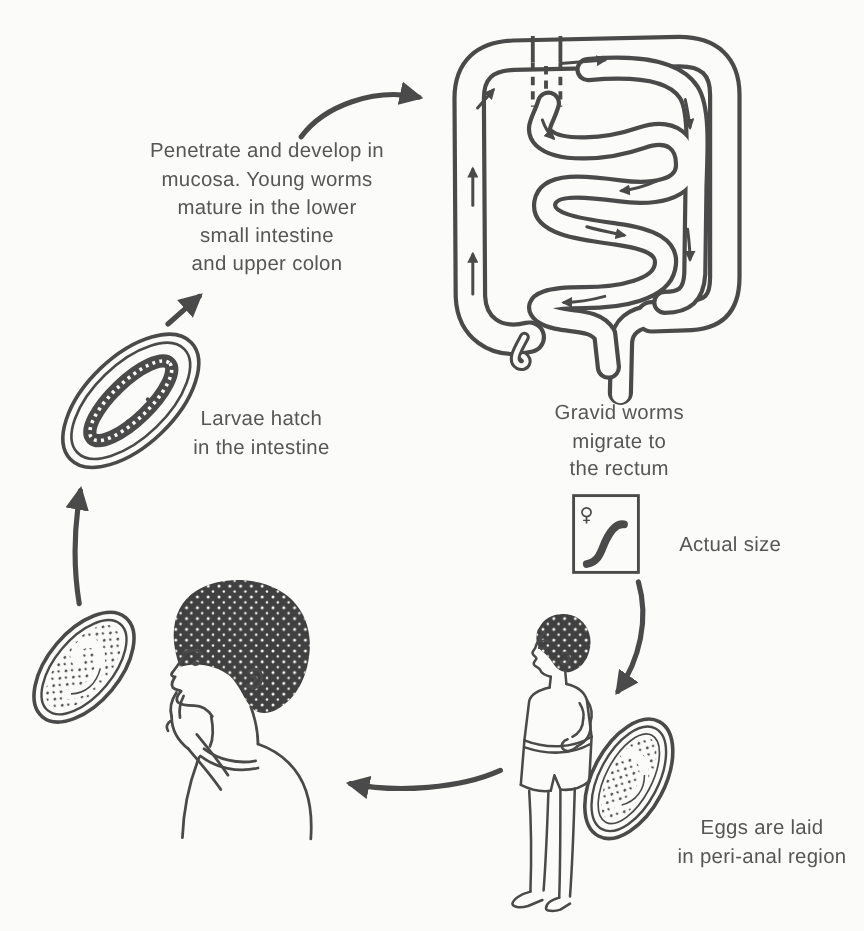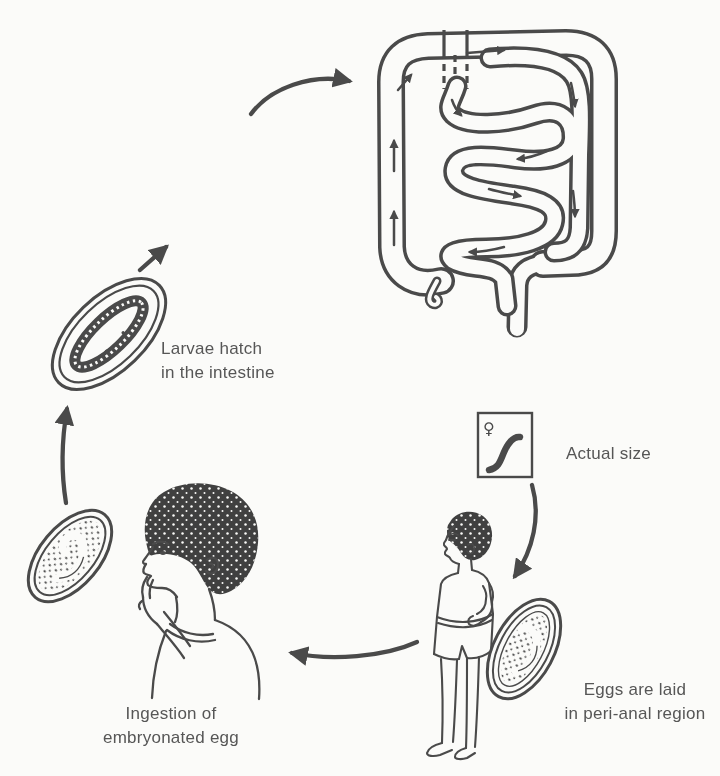--- a/index.html
+++ b/index.html
@@ -163,25 +163,31 @@
       <path d="M459,659 L462,646 L467,658"></path>
       <path d="M441,659 C443,690 443,716 442,743"></path>
       <path d="M457,660 C456,690 455,716 453,742"></path>
       <path d="M467,659 C467,694 467,722 466,748"></path>
       <path d="M479,657 C478,692 477,720 475,747"></path>
       <path d="M442,743 C434,745 428,749 427,753 C427,756 433,757 440,755 L452,750"></path>
       <path d="M466,748 C459,750 455,753 455,757 C455,759 461,760 467,758 L475,753"></path>
     </g>
   </svg>
 
+  <div class="lbl center" style="left:95px;top:114px;width:255px;">Penetrate and develop in
+mucosa. Young worms
+mature in the lower
+small intestine
+and upper colon</div>
 
-  <div class="lbl" style="left:161px;top:337px;">Larvae hatch
+  <div class="lbl" style="left:161px;top:337px;text-align:center;">Larvae hatch
 in the intestine</div>
 
+  <div class="lbl center" style="left:426px;top:332px;width:180px;">Gravid worms
+migrate to
+the rectum</div>
 
   <div class="lbl" style="left:566px;top:442px;text-align:center;">Actual size</div>
 
   <div class="lbl center" style="left:544px;top:678px;width:182px;">Eggs are laid
 in peri-anal region</div>
 
-  <div class="lbl center" style="left:80px;top:702px;width:182px;">Ingestion of
-embryonated egg</div>
 </div>
 
 </body></html>

